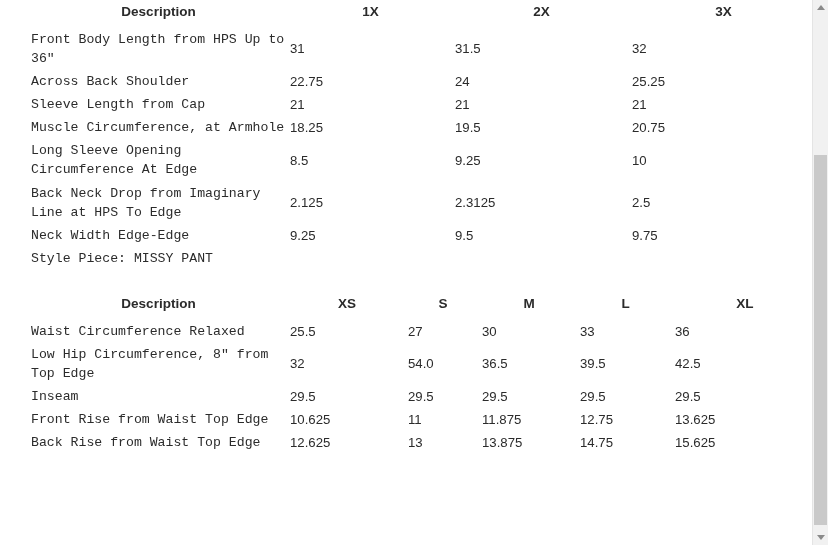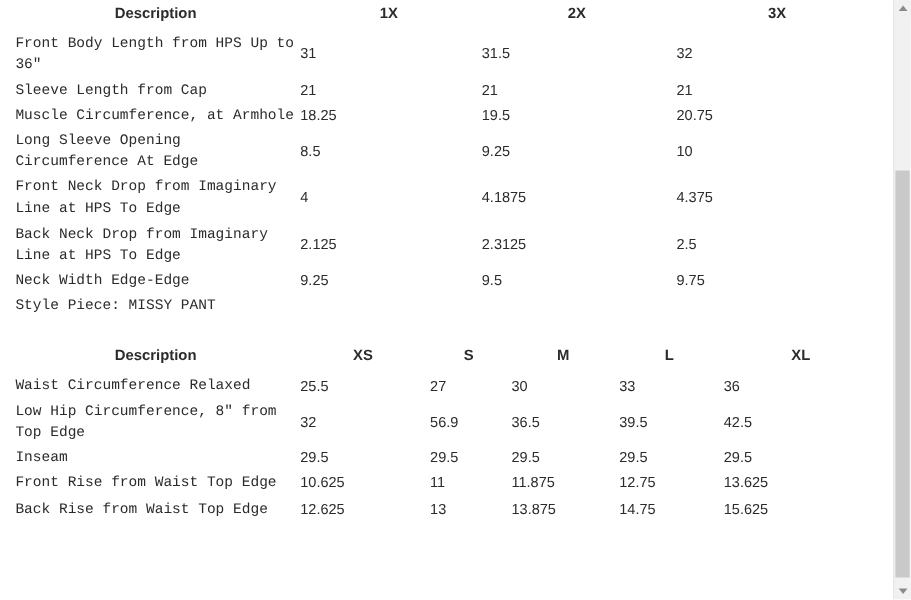--- a/index.html
+++ b/index.html
@@ -17,21 +17,21 @@
   }
   .page {
     width: 828px;
     height: 545px;
     position: relative;
     box-sizing: border-box;
     overflow: hidden;
   }
   .content {
     position: absolute;
-    left: 0;
+    left: 17px;
     top: 0;
     width: 800px;
     height: 545px;
     padding: 0 0 0 12px;
     box-sizing: border-box;
   }
   table.spec {
     border-collapse: collapse;
     width: 788px;
     table-layout: fixed;
@@ -153,42 +153,42 @@
         </tr>
       </thead>
       <tbody>
         <tr>
           <td class="desc-cell">Front Body Length from HPS Up to 36"</td>
           <td>31</td>
           <td>31.5</td>
           <td>32</td>
         </tr>
         <tr>
+          <td class="desc-cell">Across Back Shoulder</td>
+          <td>22.75</td>
+          <td>24</td>
+          <td>25.25</td>
+        </tr>
+        <tr>
           <td class="desc-cell">Sleeve Length from Cap</td>
           <td>21</td>
           <td>21</td>
           <td>21</td>
         </tr>
         <tr>
           <td class="desc-cell">Muscle Circumference, at Armhole</td>
           <td>18.25</td>
           <td>19.5</td>
           <td>20.75</td>
         </tr>
         <tr>
           <td class="desc-cell">Long Sleeve Opening Circumference At Edge</td>
           <td>8.5</td>
           <td>9.25</td>
           <td>10</td>
-        </tr>
-        <tr>
-          <td class="desc-cell">Front Neck Drop from Imaginary Line at HPS To Edge</td>
-          <td>4</td>
-          <td>4.1875</td>
-          <td>4.375</td>
         </tr>
         <tr>
           <td class="desc-cell">Back Neck Drop from Imaginary Line at HPS To Edge</td>
           <td>2.125</td>
           <td>2.3125</td>
           <td>2.5</td>
         </tr>
         <tr>
           <td class="desc-cell">Neck Width Edge-Edge</td>
           <td>9.25</td>
@@ -227,21 +227,21 @@
           <td class="desc-cell">Waist Circumference Relaxed</td>
           <td>25.5</td>
           <td>27</td>
           <td>30</td>
           <td>33</td>
           <td>36</td>
         </tr>
         <tr>
           <td class="desc-cell">Low Hip Circumference, 8" from Top Edge</td>
           <td>32</td>
-          <td>56.9</td>
+          <td>54.0</td>
           <td>36.5</td>
           <td>39.5</td>
           <td>42.5</td>
         </tr>
         <tr>
           <td class="desc-cell">Inseam</td>
           <td>29.5</td>
           <td>29.5</td>
           <td>29.5</td>
           <td>29.5</td>

